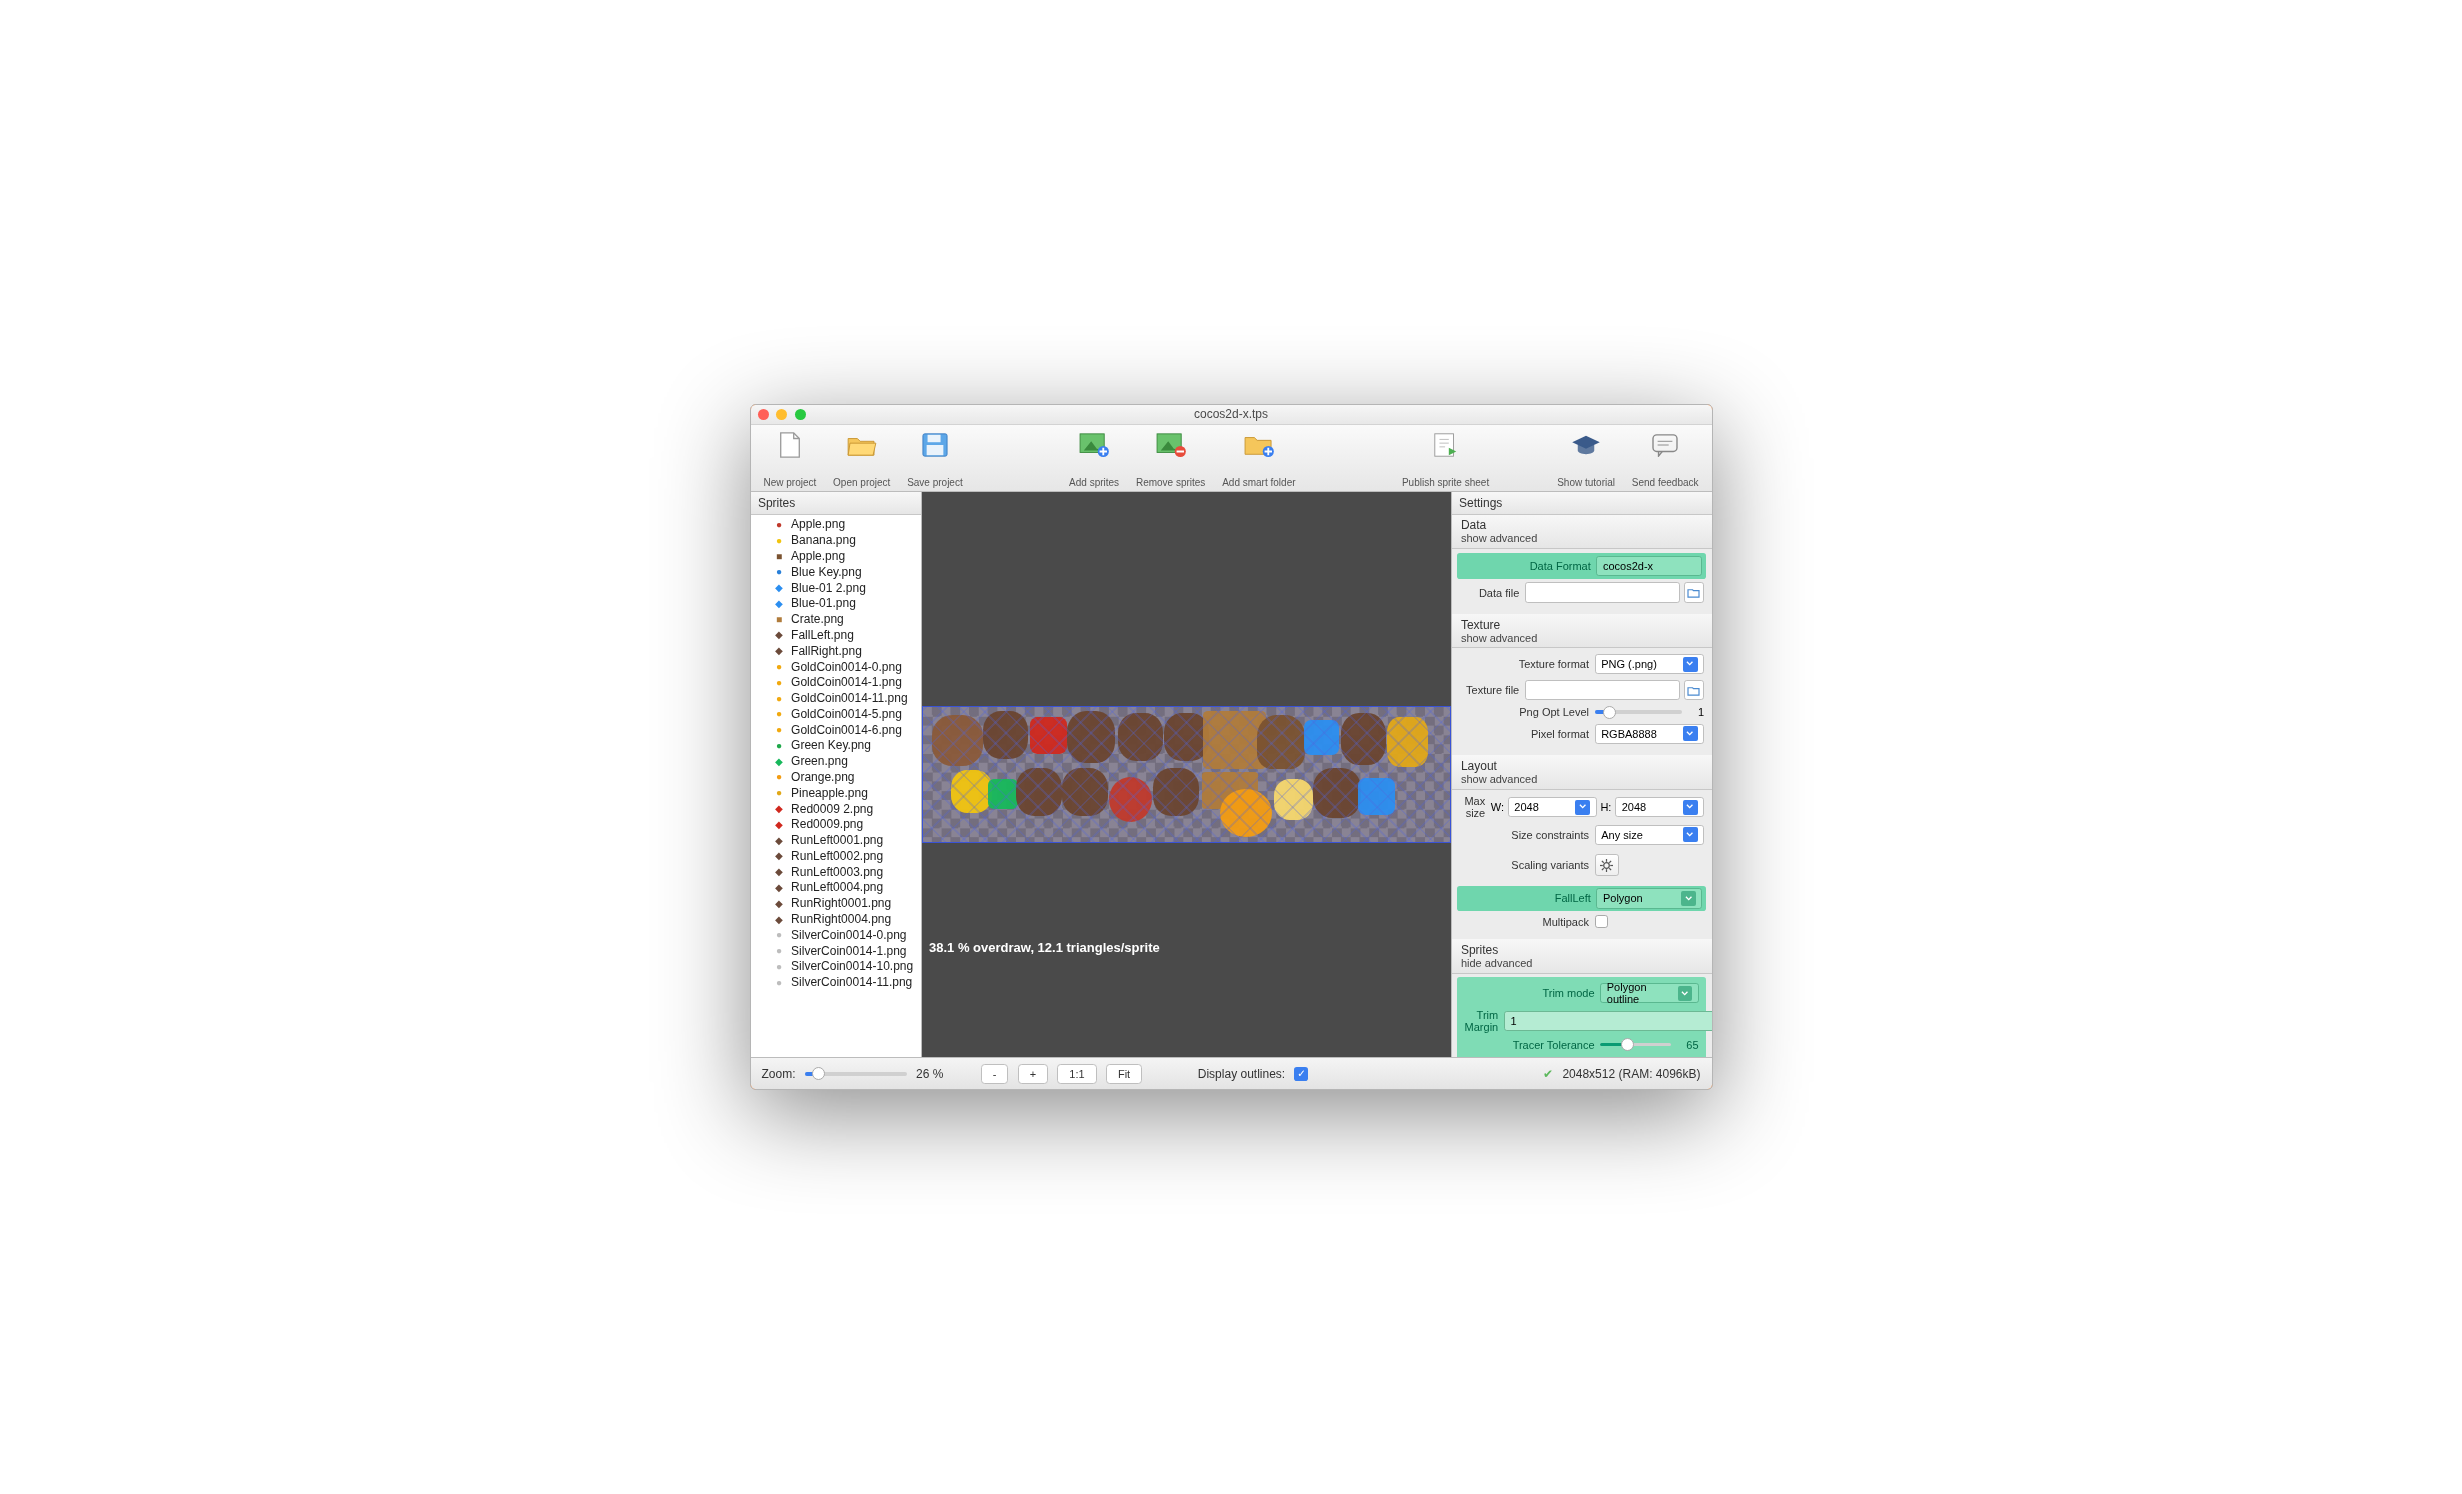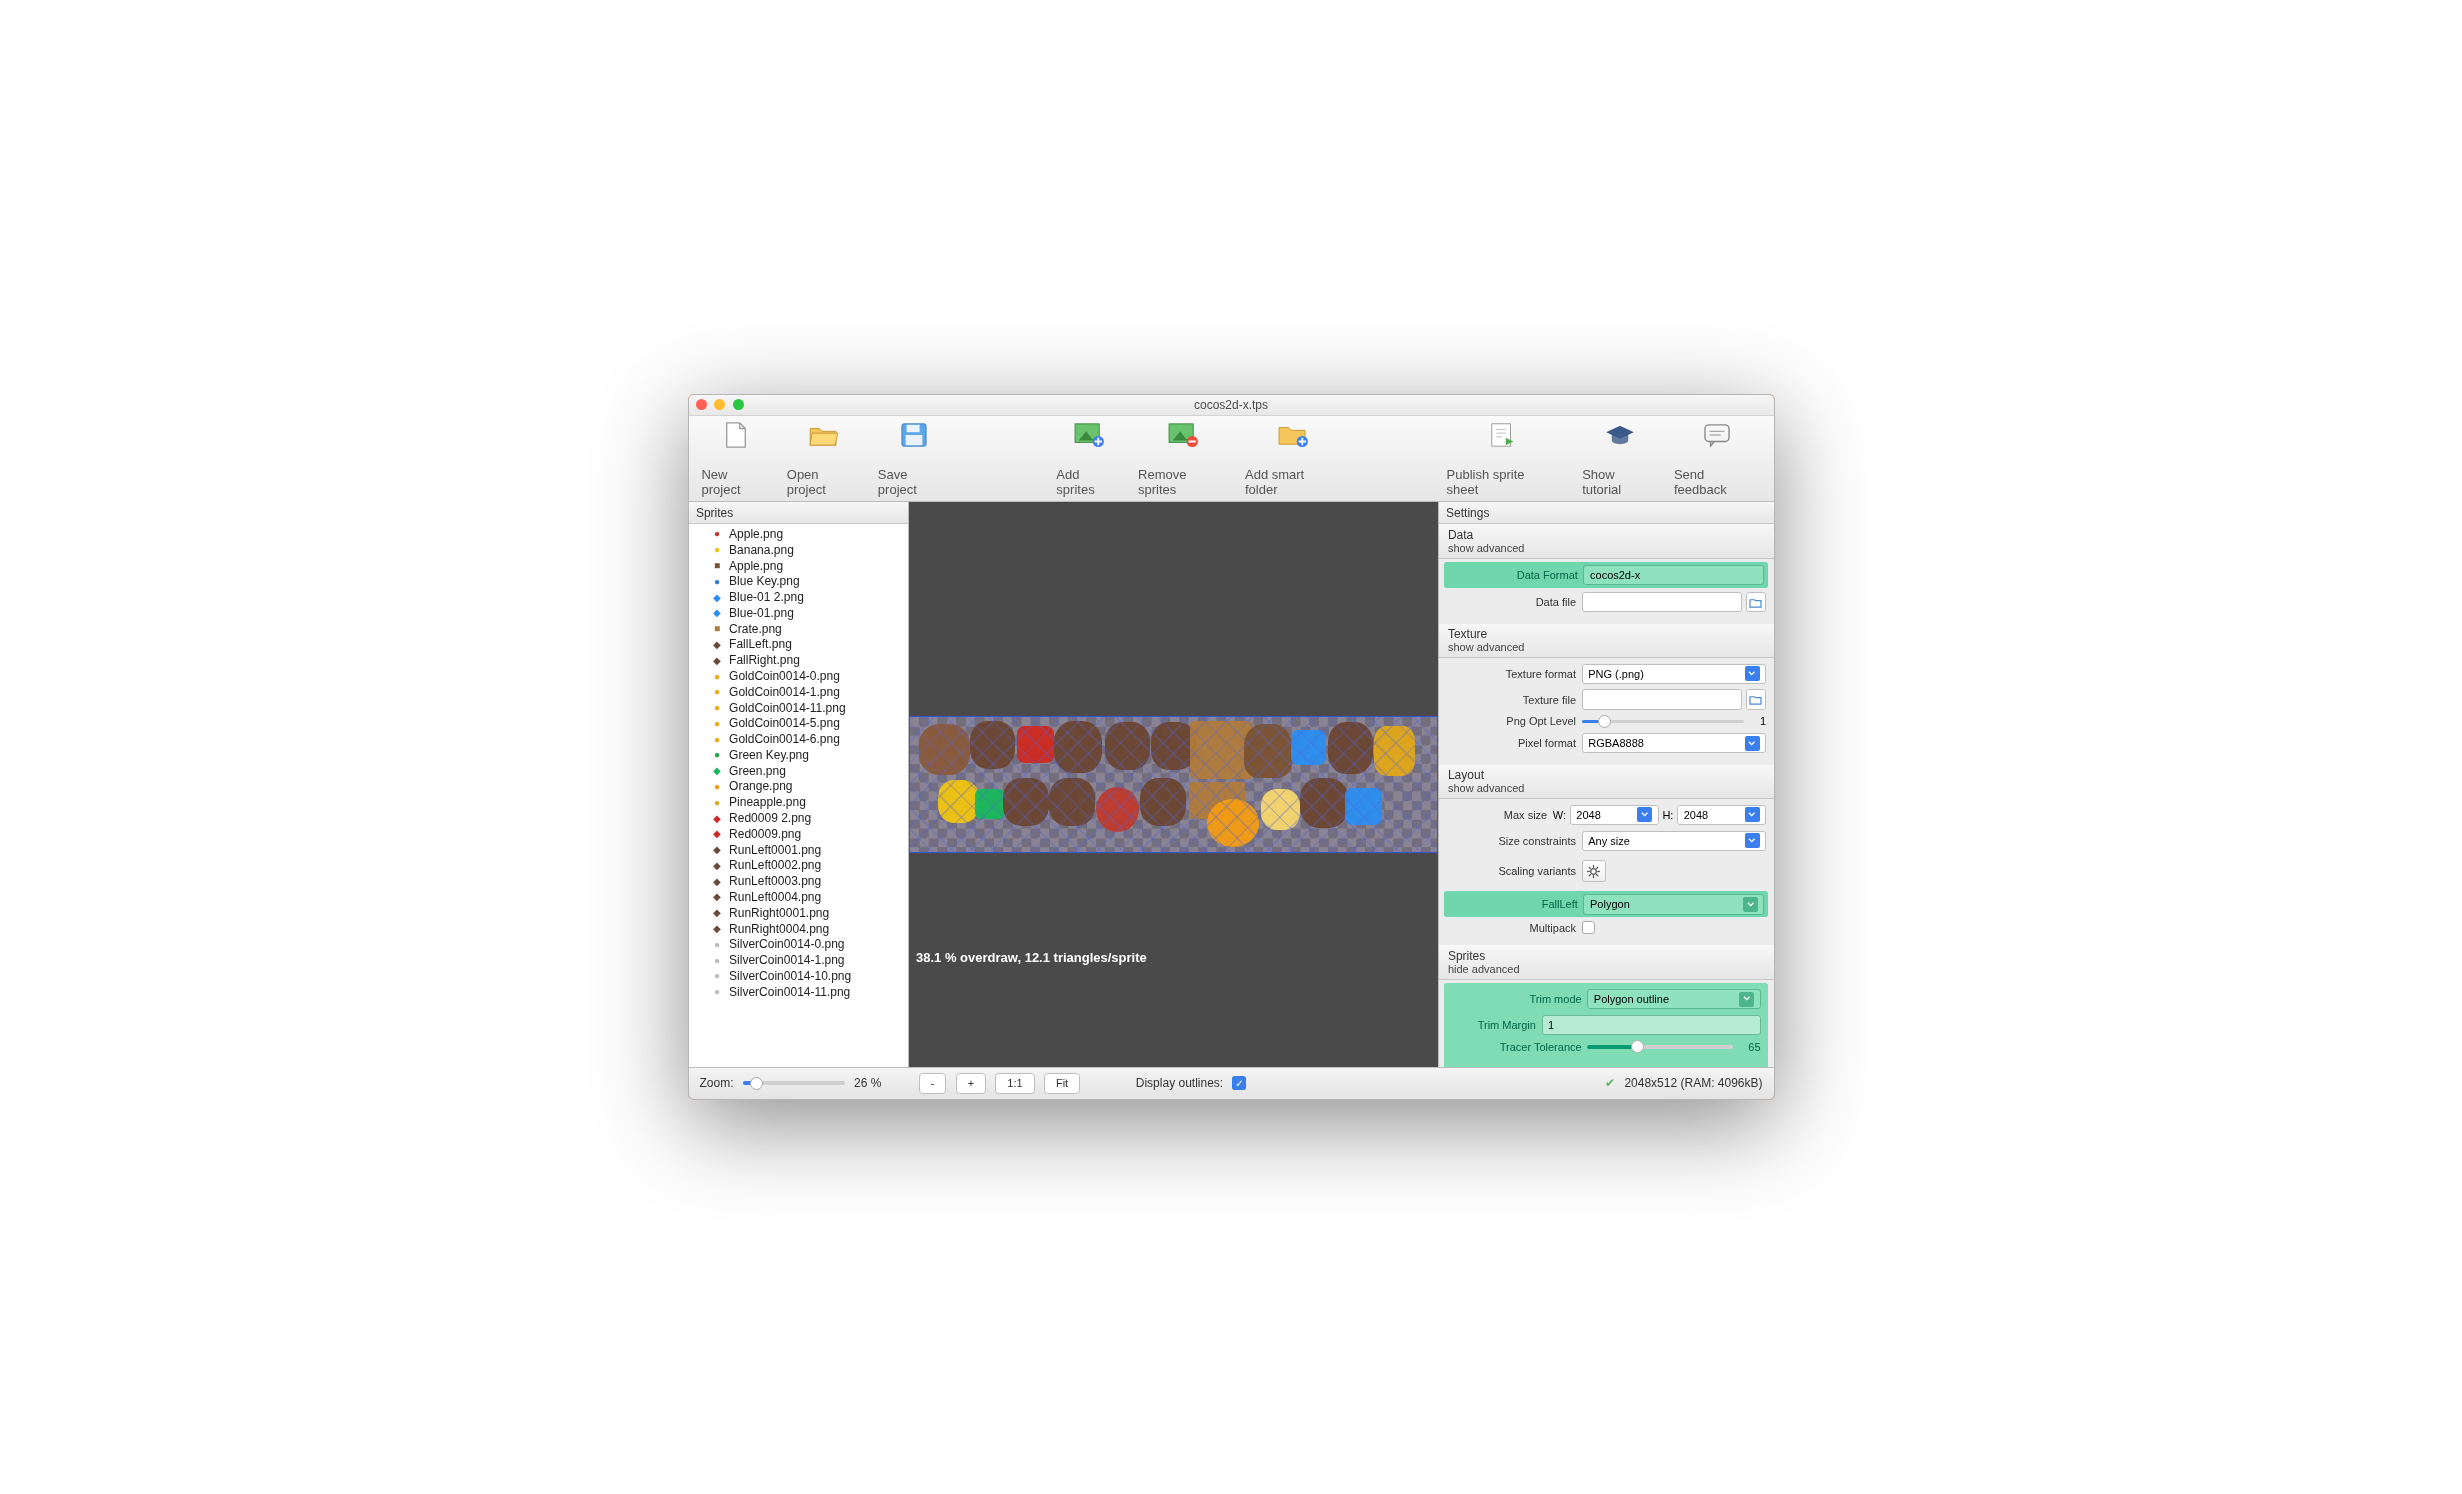--- a/index.html
+++ b/index.html
@@ -1,28 +1,28 @@
 <!DOCTYPE html>
 <html style="font-size:15px"><head>
 <meta charset="utf-8">
 <style>
 * { box-sizing: border-box; margin: 0; padding: 0; font-family: -apple-system, 'Helvetica Neue', Arial, sans-serif; }
 body { background: #fff; display: flex; align-items: center; justify-content: center; min-height: 100vh; }
 
 .window-shadow { filter: drop-shadow(0 23px 46px rgba(0,0,0,.45)); }
-.window { width: 1087px; background: #f97316; border-radius: 5.6px; overflow: hidden; border: 0.9px solid #b5b5b5; }
+.window { width: 963px; background: #f97316; border-radius: 5.6px; overflow: hidden; border: 0.9px solid #b5b5b5; }
 
 .titlebar { height: 20.4px; background: linear-gradient(#f6f6f6,#e8e8e8); border-bottom: 0.9px solid #d3d3d3; display: flex; align-items: center; padding: 0 7.4px; position: relative; }
 .traffic { display: flex; gap: 7.4px; }
 .tl { width: 11px; height: 11px; border-radius: 50%; }
 .tl.red { background: #ff5f57; } .tl.yel { background: #ffbd2e; } .tl.grn { background: #28c940; }
 .title { position:absolute; left:0; right:0; text-align:center; font-size:12px; color:#4a4a4a; }
 
 .toolbar { background: linear-gradient(#fafafa,#e6e6e6); border-bottom: 0.9px solid #bcbcbc; display:flex; padding: 5.6px 7.4px 3.7px; gap: 5.6px; }
-.tbtn { display:flex; flex-direction:column; align-items:center; gap:18px; padding: 0 5.6px; font-size:13px; color:#555; cursor:pointer; }
+.tbtn { display:flex; flex-direction:column; align-items:center; gap:18px; padding: 0 5.6px; font-size:10px; color:#555; cursor:pointer; }
 .tbtn .ic { width:33px; height:28px; display:flex; align-items:center; justify-content:center; }
 .tspacer { flex:0 0 74px; } .tspacer.big { flex:0 0 84px; } .tspacer.fill { flex:1; }
 
 .content { display:flex; height: 565px; }
 
 .sidebar-left { width: 251px; background:#fff; border-right:0.9px solid #bcbcbc; display:flex; flex-direction:column; }
 .panel-head { background: linear-gradient(#f7f7f7,#e6e6e6); border-bottom:0.9px solid #c7c7c7; padding:3.7px 7.4px; font-size:12px; color:#333; display:flex; justify-content:space-between; align-items:center; }
 .sprite-list { flex:1; overflow-y:auto; font-size:12px; padding-top:1.9px; }
 .sprite-item { display:flex; align-items:center; gap:5.6px; padding: 0.9px 5.6px 0.9px 22px; color:#222; cursor:default; white-space:nowrap; }
 .sprite-item .ico { width:13px; height:13px; flex:0 0 13px; border-radius:1.9px; display:flex; align-items:center; justify-content:center; font-size:10.2px; }

